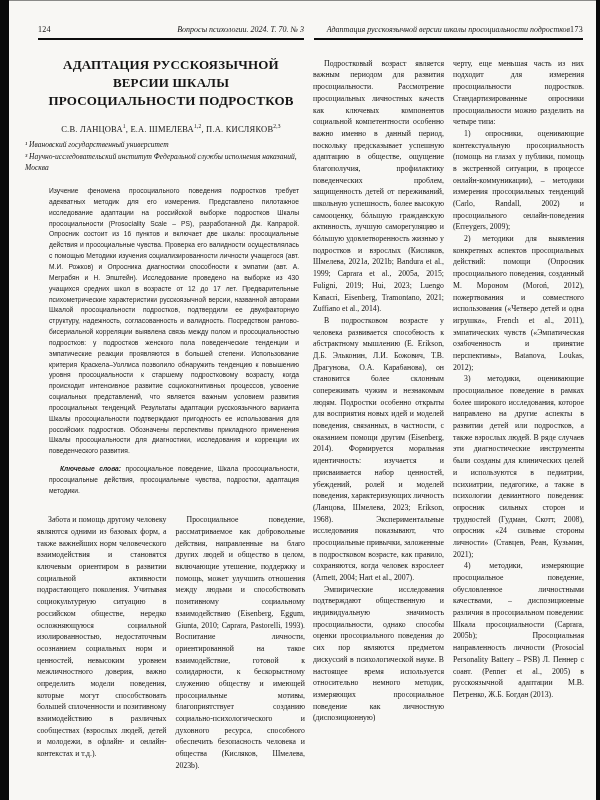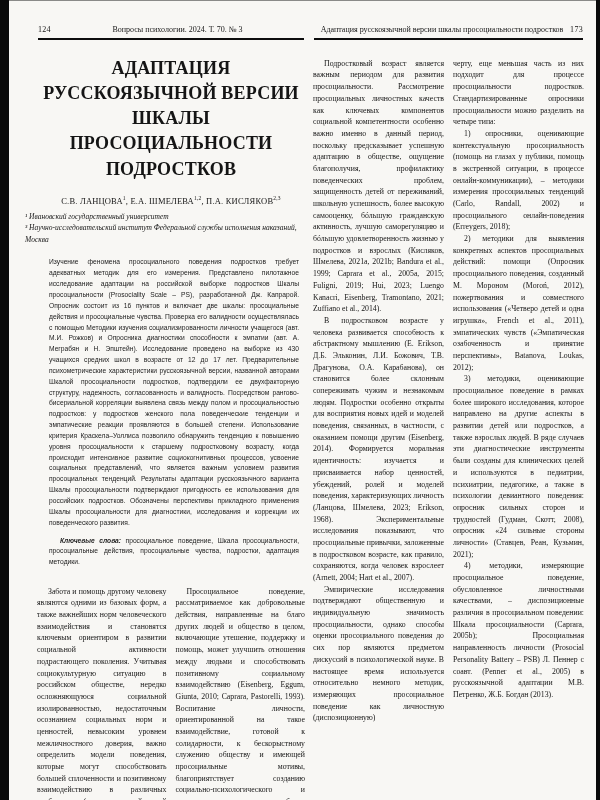--- a/index.html
+++ b/index.html
@@ -12,26 +12,26 @@
   .edge-top{position:absolute;top:0;left:0;right:0;height:1px;background:#8a8a88;}
   .edge-left{position:absolute;top:0;left:0;width:9px;height:800px;background:#0a0a0a;}
   .edge-right{position:absolute;top:0;right:0;width:4px;height:800px;background:#0a0a0a;}
 
   .page{position:absolute;top:0;height:800px;}
   #page-left{left:9px;width:292px;padding-left:16px;}
   #page-right{left:301px;width:295px;}
 
   .phead{display:flex;align-items:baseline;margin:26px 13px 3px 13px;font-size:8px;line-height:1.1;}
   .phead .num{font-style:normal;letter-spacing:.3px;}
-  .phead .rh{flex:1;text-align:center;white-space:nowrap;overflow:hidden;}
+  .phead .rh{flex:1;text-align:right;font-style:italic;white-space:nowrap;overflow:hidden;}
   .rule{border-top:2px solid #0d0d0d;margin:0 13px;}
 
   .section-head{text-align:center;font-style:italic;font-size:9px;letter-spacing:1.2px;margin-top:26px;}
   .title{
-    text-align:center;font-weight:bold;font-size:18px;line-height:1.4;
+    text-align:center;font-weight:bold;font-size:13px;line-height:1.4;
     margin:16px 10px 0;white-space:pre-line;letter-spacing:.2px;
   }
   .authors{text-align:center;font-size:8.5px;margin-top:13px;letter-spacing:.2px;}
   .authors sup{font-size:5.5px;}
   .affils{text-align:left;font-style:italic;font-size:7.5px;line-height:1.55;margin-top:5px;}
 
   .abstract{
     margin:12px 18px 0 24px;
     font-family:"Liberation Sans", sans-serif;
     font-size:6.7px;line-height:1.62;text-align:justify;color:#1c1c1c;
@@ -95,21 +95,21 @@
     </div>
     <div class="rule"></div>
 
     <div class="cols">
       <div class="col">
         <p>Подростковый возраст является важным периодом для развития просоциальности. Рассмотрение просоциальных личностных качеств как ключевых компонентов социальной компетентности особенно важно именно в данный период, поскольку предсказывает успешную адаптацию в обществе, ощущение благополучия, профилактику поведенческих проблем, защищенность детей от переживаний, школьную успешность, более высокую самооценку, бóльшую гражданскую активность, лучшую саморегуляцию и бóльшую удовлетворенность жизнью у подростков и взрослых (Кисляков, Шмелева, 2021a, 2021b; Bandura et al., 1999; Caprara et al., 2005a, 2015; Fuligni, 2019; Hui, 2023; Luengo Kanacri, Eisenberg, Tramontano, 2021; Zuffiano et al., 2014).</p>
         <p>В подростковом возрасте у человека развивается способность к абстрактному мышлению (E. Erikson, Д.Б. Эльконин, Л.И. Божович, Т.В. Драгунова, О.А. Карабанова), он становится более склонным сопереживать чужим и незнакомым людям. Подростки особенно открыты для восприятия новых идей и моделей поведения, связанных, в частности, с оказанием помощи другим (Eisenberg, 2014). Формируется моральная идентичность: изучается и присваивается набор ценностей, убеждений, ролей и моделей поведения, характеризующих личность (Ланцова, Шмелева, 2023; Erikson, 1968). Экспериментальные исследования показывают, что просоциальные привычки, заложенные в подростковом возрасте, как правило, сохраняются, когда человек взрослеет (Arnett, 2004; Hart et al., 2007).</p>
         <p>Эмпирические исследования подтверждают общественную и индивидуальную значимость просоциальности, однако способы оценки просоциального поведения до сих пор являются предметом дискуссий в психологической науке. В настоящее время используется относительно немного методик, измеряющих просоциальное поведение как личностную (диспозиционную)</p>
       </div>
       <div class="col">
-        <p class="noind">черту, еще меньшая часть из них подходит для процессе просоциальности подростков. Стандартизированные опросники просоциальности можно разделить на четыре типа:</p>
-        <p>1) опросники, оценивающие контекстуальную просоциальность (помощь на глазах у публики, помощь в экстренной ситуации, в процессе онлайн-коммуникации), – методики измерения просоциальных тенденций (Carlo, Randall, 2002) и просоциального онлайн-поведения (Erreygers, 2018);</p>
+        <p class="noind">черту, еще меньшая часть из них подходит для измерения просоциальности подростков. Стандартизированные опросники просоциальности можно разделить на четыре типа:</p>
+        <p>1) опросники, оценивающие контекстуальную просоциальность (помощь на глазах у публики, помощь в экстренной ситуации, в процессе онлайн-коммуникации), – методики измерения просоциальных тенденций (Carlo, Randall, 2002) и просоциального онлайн-поведения (Erreygers, 2009);</p>
         <p>2) методики для выявления конкретных аспектов просоциальных действий: помощи (Опросник просоциального поведения, созданный М. Мороном (Moroń, 2012), пожертвования и совместного использования («Четверо детей и одна игрушка», French et al., 2011), эмпатических чувств («Эмпатическая озабоченность и принятие перспективы», Batanova, Loukas, 2012);</p>
         <p>3) методики, оценивающие просоциальное поведение в рамках более широкого исследования, которое направлено на другие аспекты в развитии детей или подростков, а также взрослых людей. В ряде случаев эти диагностические инструменты были созданы для клинических целей и используются в педиатрии, психиатрии, педагогике, а также в психологии девиантного поведения: опросник сильных сторон и трудностей (Гудман, Скотт, 2008), опросник «24 сильные стороны личности» (Ставцев, Реан, Кузьмин, 2021);</p>
         <p>4) методики, измеряющие просоциальное поведение, обусловленное личностными качествами, – диспозиционные различия в просоциальном поведении: Шкала просоциальности (Caprara, 2005b); Просоциальная направленность личности (Prosocial Personality Battery – PSB) Л. Пеннер с соавт. (Penner et al., 2005) в русскоязычной адаптации М.В. Петренко, Ж.Б. Богдан (2013).</p>
       </div>
     </div>
   </div>
 </div>
 
 </body></html>

